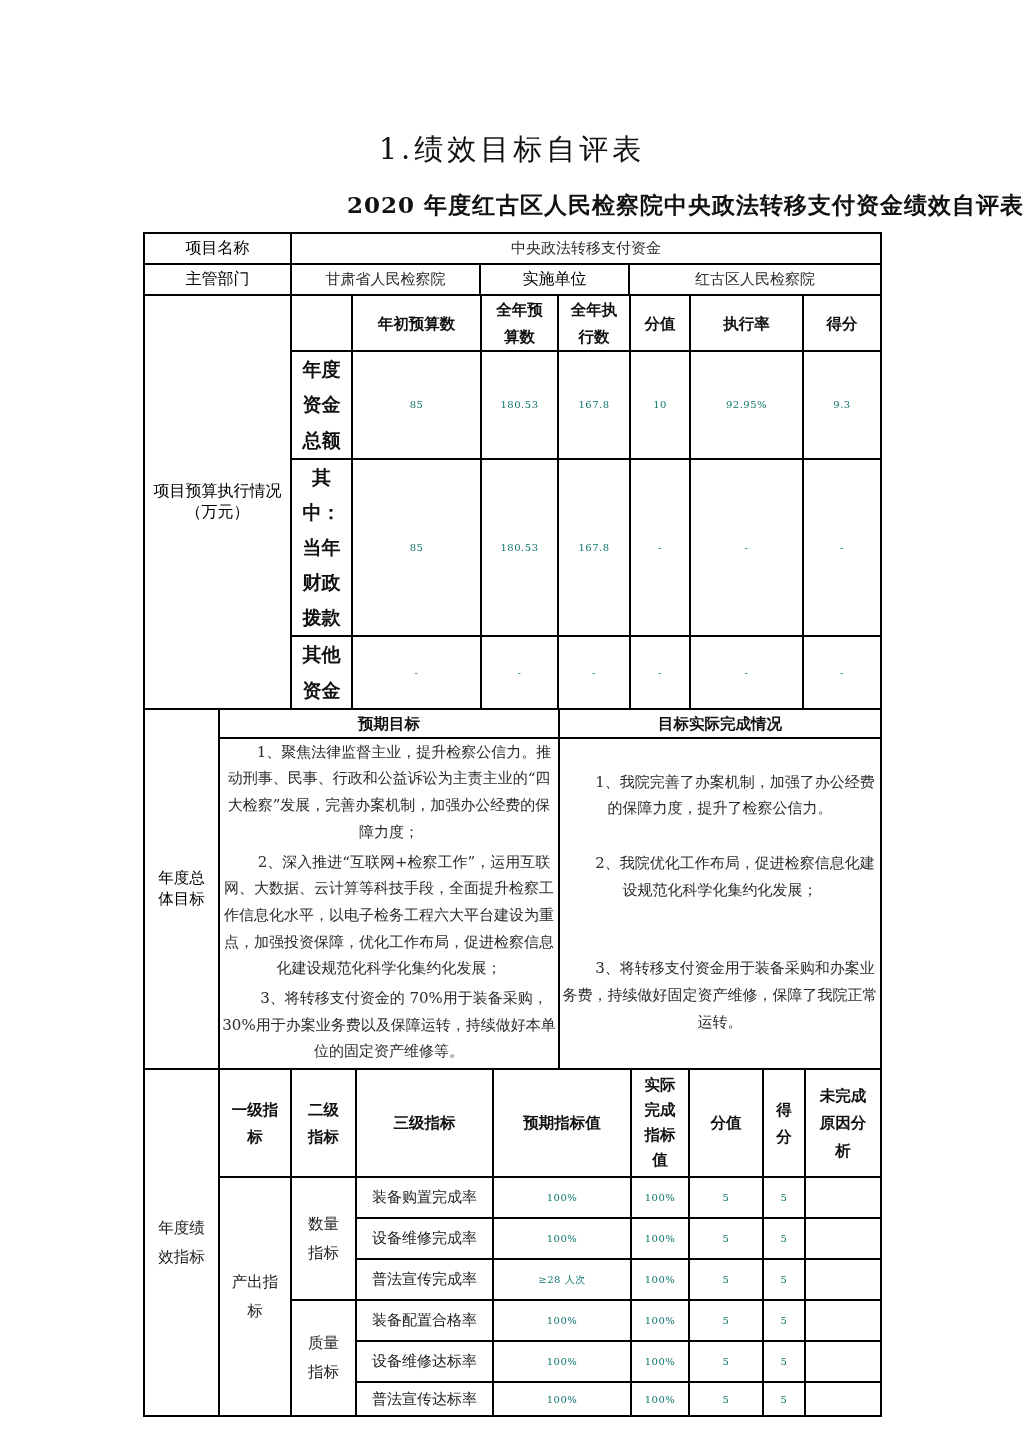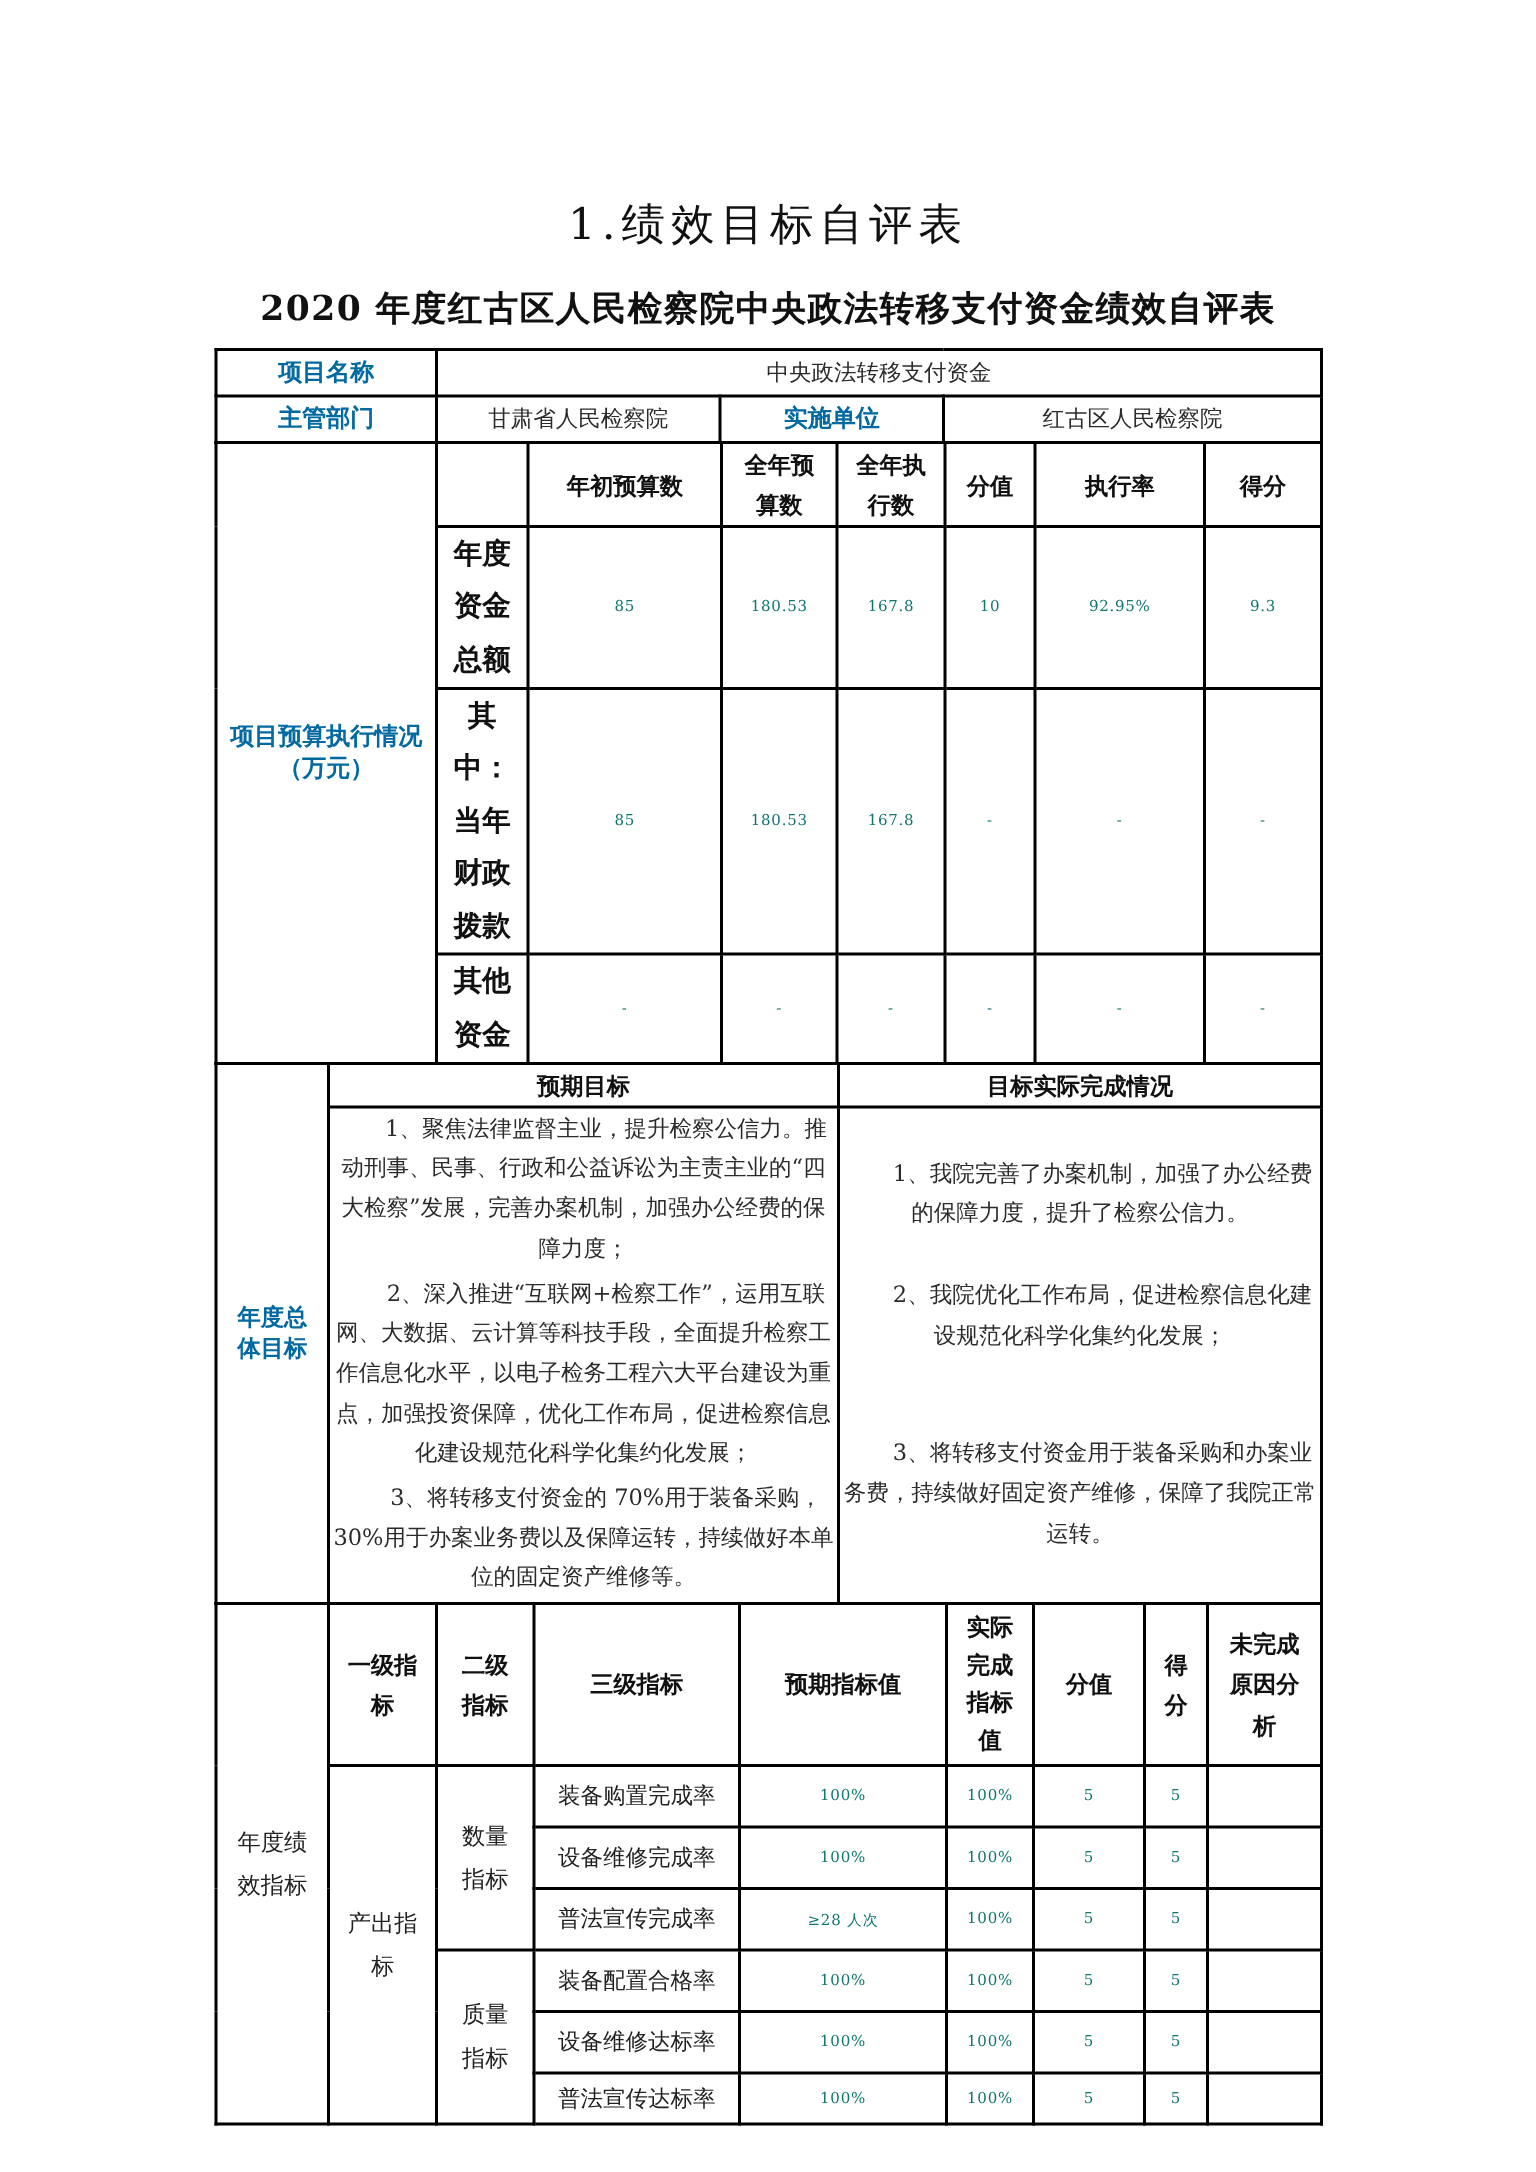--- a/index.html
+++ b/index.html
@@ -21,21 +21,21 @@
     text-align: center;
     font-size: 29px;
     font-weight: normal;
     letter-spacing: 4px;
     color: #111;
   }
   .subtitle {
     position: absolute;
     top: 190px; left: 0;
     width: 100%;
-    text-align: center;
+    text-align: right;
     font-size: 23px;
     font-weight: bold;
     letter-spacing: 1px;
     color: #111;
   }
   .tables {
     position: absolute;
     top: 232px;
     left: 143px;
     width: 738px;
@@ -46,21 +46,21 @@
     width: 737px;
   }
   table.t + table.t { margin-top: -2px; }
   table.t td {
     border: 2px solid #000;
     padding: 0 2px;
     text-align: center;
     vertical-align: middle;
     overflow: hidden;
   }
-  .lbl   { font-weight: bold; font-size: 16px; color: #0369a1; margin-left: 20px; }
+  .lbl   { font-weight: normal; font-size: 16px; color: #000000; margin-left: 20px; }
   .hdr   { font-weight: bold; font-size: 15.5px; color: #111; line-height: 1.75; }
   .val   { font-size: 10px; color: #0f766e; letter-spacing: 0.5px; }
   .txt   { font-size: 15px; color: #2b2b2b; }
   .prelines { white-space: pre-line; }
   .sublbl {
     text-align: left;
     padding-left: 7px;
     font-weight: bold;
     font-size: 19px;
     line-height: 1.85;

